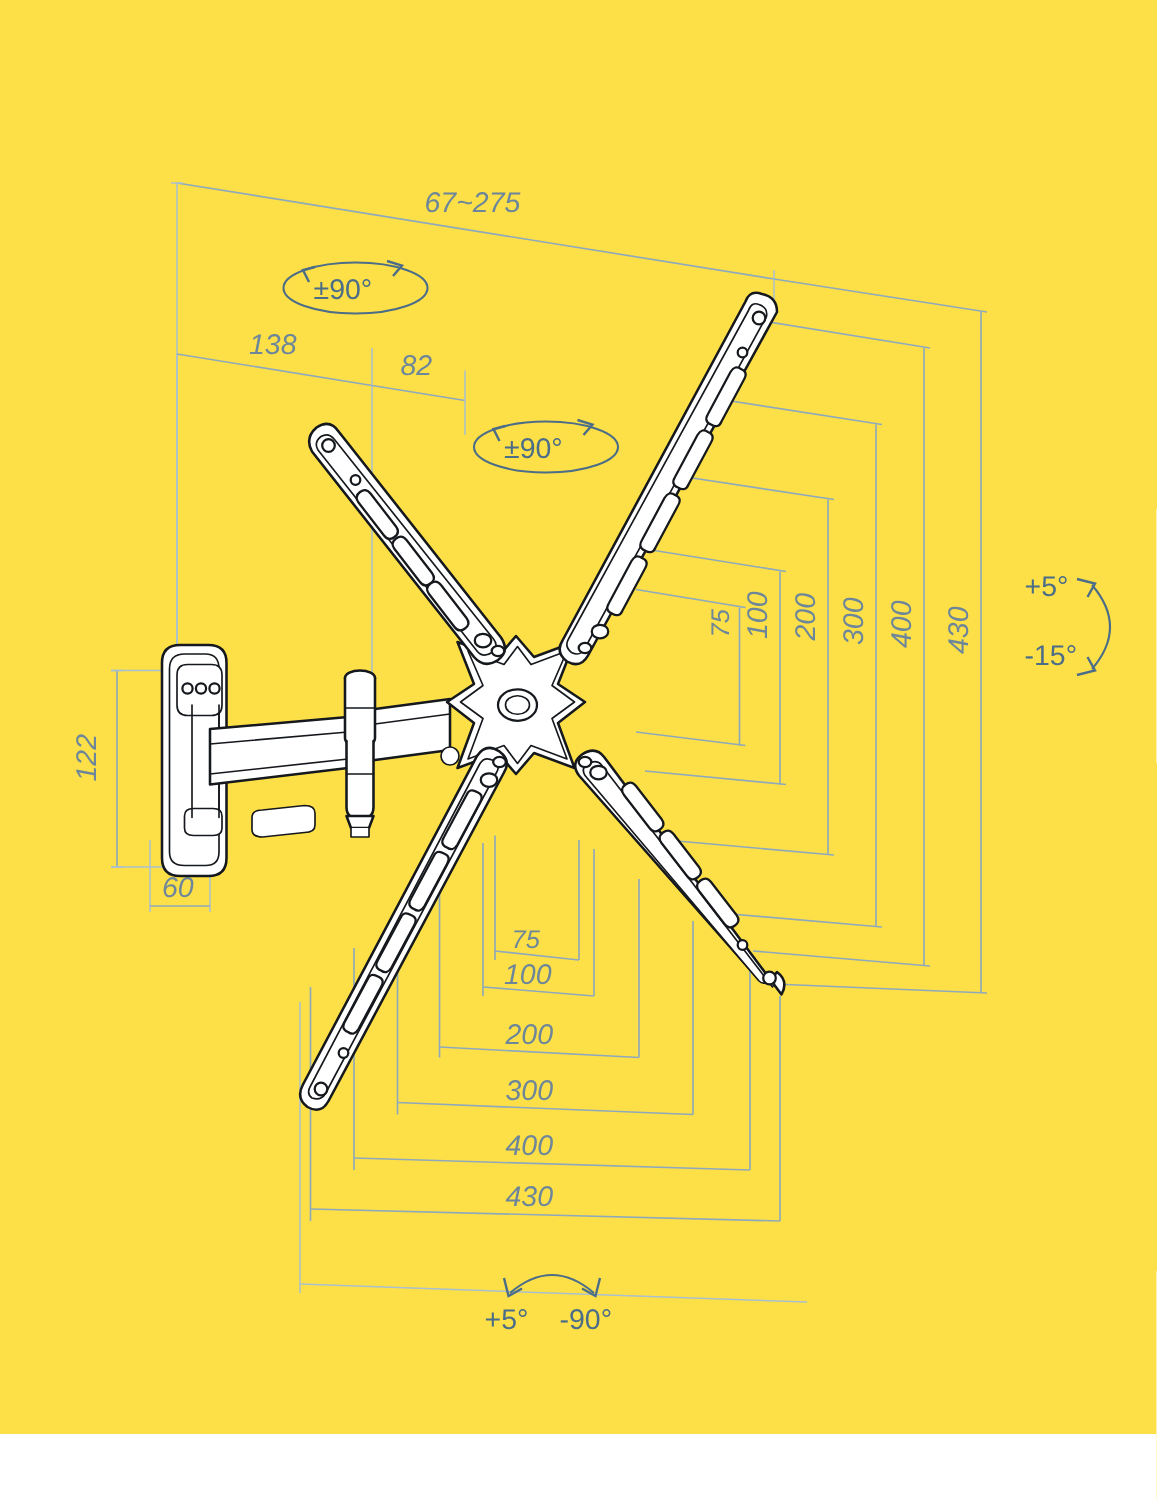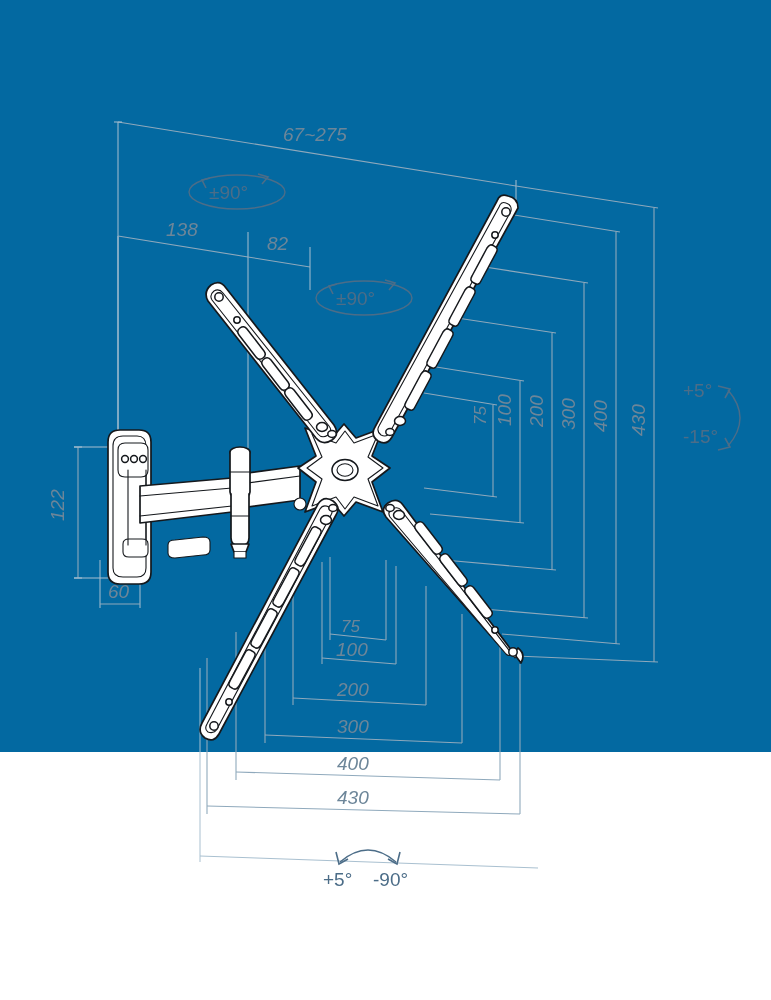--- a/index.html
+++ b/index.html
@@ -1,17 +1,17 @@
 <!DOCTYPE html>
 <html><head>
 <meta charset="utf-8">
 <style>
   html,body{margin:0;padding:0;background:#ffffff;}
   body{width:771px;height:1000px;overflow:hidden;font-family:"Liberation Sans",sans-serif;}
-  #stage{position:relative;width:771px;height:752px;background:#0369a1;}
+  #stage{position:relative;width:771px;height:956px;background:#fde047;}
   svg#dwg{position:absolute;inset:0;width:771px;height:1000px;display:block;}
   .dimtxt{font-family:"Liberation Sans",sans-serif;font-size:19px;fill:#6d8699;font-style:italic;}
   .dimtxt.small{font-size:17px;}
   .angtxt{font-family:"Liberation Sans",sans-serif;font-size:19px;fill:#4c6d88;}
   .dimline{stroke:#8fa9bc;stroke-width:1.1;fill:none;}
   .extline{stroke:#a9c0d0;stroke-width:1;fill:none;}
   .arrowline{stroke:#4c6d88;stroke-width:1.6;fill:none;}
   .partline{stroke:#15181c;stroke-width:1.7;fill:#ffffff;stroke-linejoin:round;stroke-linecap:round;}
   .partline-thin{stroke:#15181c;stroke-width:1.1;fill:#ffffff;stroke-linejoin:round;stroke-linecap:round;}
   .hole{fill:#ffffff;stroke:#15181c;stroke-width:1.5;}

